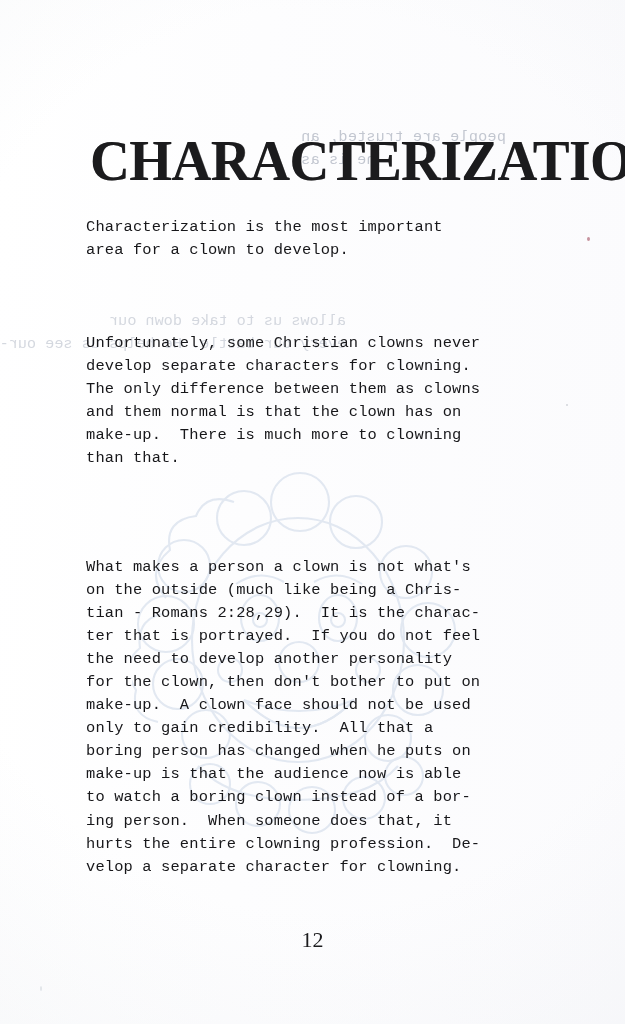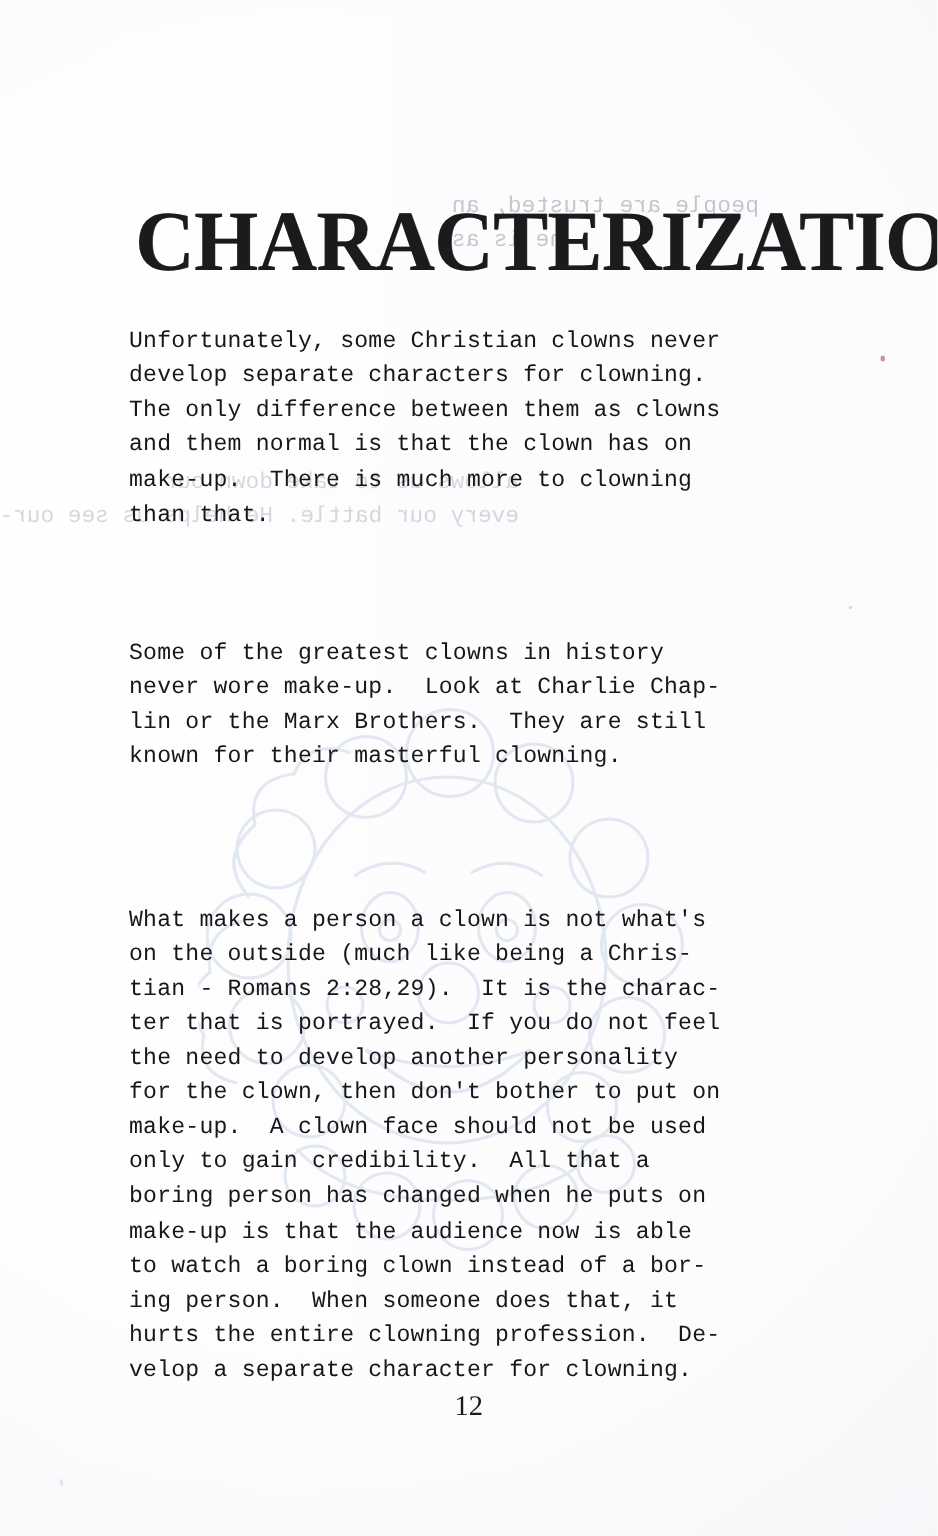--- a/index.html
+++ b/index.html
@@ -122,21 +122,21 @@
   }
   .para:last-child { margin-bottom: 0; margin-top: 16px; }
 
   .page-number {
     position: absolute;
     left: 0;
     top: 927px;
     width: 625px;
     text-align: center;
     font-family: "Liberation Serif", "DejaVu Serif", serif;
-    font-size: 19px;
+    font-size: 22px;
     color: #1b1b1d;
   }
 
   
   .speck {
     position: absolute;
     pointer-events: none;
     border-radius: 50%;
   }
   .speck-red {
@@ -214,30 +214,28 @@
   <div class="bleed-text">people are trusted, an
 he is as</div>
   <div class="bleed-text-2">allows us to take down our
 every our battle. He helps us see our-</div>
 
   <div class="content">
 
     <h1 class="chapter-title">CHARACTERIZATION</h1>
 
     <div class="body-text">
+      <p class="para">Characterization is the most important
+area for a clown to develop.</p>
       <p class="para">Unfortunately, some Christian clowns never
 develop separate characters for clowning.
 The only difference between them as clowns
 and them normal is that the clown has on
 make-up.  There is much more to clowning
 than that.</p>
-      <p class="para">Some of the greatest clowns in history
-never wore make-up.  Look at Charlie Chap-
-lin or the Marx Brothers.  They are still
-known for their masterful clowning.</p>
       <p class="para">What makes a person a clown is not what's
 on the outside (much like being a Chris-
 tian - Romans 2:28,29).  It is the charac-
 ter that is portrayed.  If you do not feel
 the need to develop another personality
 for the clown, then don't bother to put on
 make-up.  A clown face should not be used
 only to gain credibility.  All that a
 boring person has changed when he puts on
 make-up is that the audience now is able

